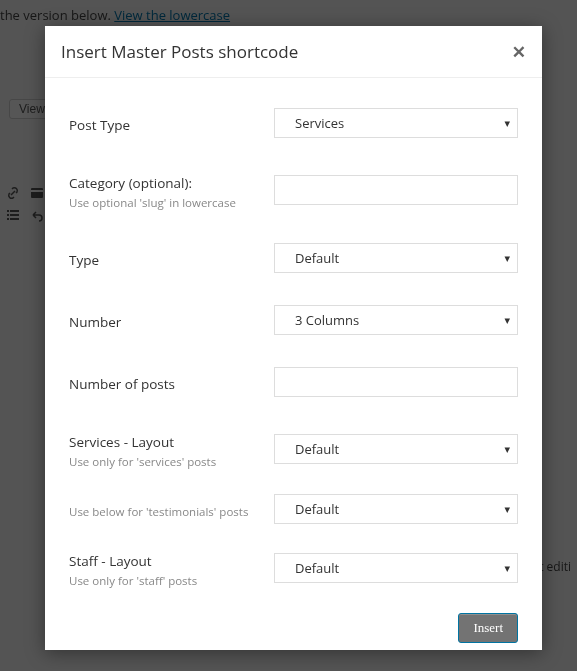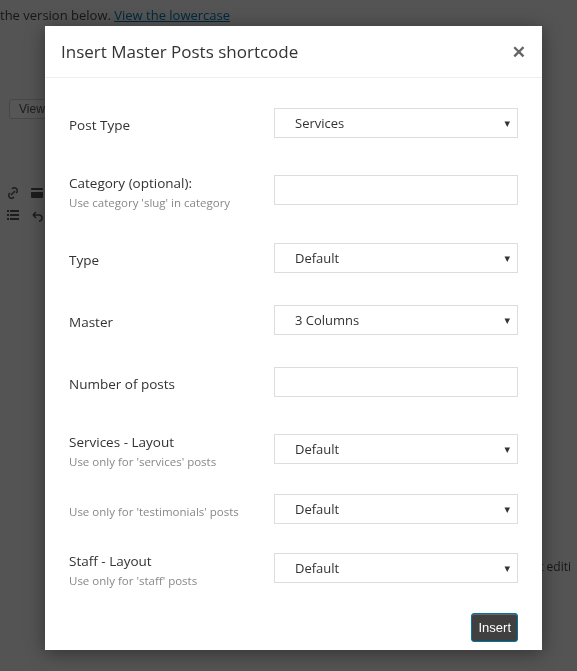--- a/index.html
+++ b/index.html
@@ -146,28 +146,29 @@
   font-size: 11px;
   color: #333;
   pointer-events: none;
 }
 .actions {
   display: flex;
   justify-content: flex-end;
   margin-top: 6px;
 }
 .btn-insert {
-  background: #404040;
+  background: #737373;
   border: 1px solid #0074a2;
   color: #fff;
   font-size: 13px;
-  padding: 6px 6px;
+  padding: 6px 14px;
   border-radius: 3px;
   cursor: pointer;
   box-shadow: inset 0 1px 0 rgba(255,255,255,0.2);
+  font-family: Liberation Serif, serif;
 }
 </style>
 </head>
 <body>
 
 <div class="bg">
   <div class="bg-msg">
     <span>the version below. </span><a href="#">View the lowercase</a>
   </div>
   <button class="bg-btn">View P</button>
@@ -220,37 +221,37 @@
           <div class="lbl">Post Type</div>
         </div>
       <div class="ctrl-col">
           <div class="sel-wrap"><select class="sel"><option>Services</option></select></div>
         </div>
     </div>
 
     <div class="form-row">
       <div class="lbl-col">
         <div class="lbl">Category (optional):</div>
-        <div class="hint">Use category 'slug' in category</div>
+        <div class="hint">Use optional 'slug' in lowercase</div>
       </div>
       <div class="ctrl-col"><input type="text" class="txt" value="" style=""></div>
     </div>
 
     <div class="form-row">
       <div class="lbl-col">
           <div class="lbl">Type</div>
         </div>
       <div class="ctrl-col">
           <div class="sel-wrap"><select class="sel"><option>Default</option></select></div>
         </div>
     </div>
 
     <div class="form-row">
       <div class="lbl-col">
-          <div class="lbl">Master</div>
+          <div class="lbl">Number</div>
         </div>
       <div class="ctrl-col">
           <div class="sel-wrap"><select class="sel"><option>3 Columns</option></select></div>
         </div>
     </div>
 
     <div class="form-row">
       <div class="lbl-col">
           <div class="lbl">Number of posts</div>
         </div>
@@ -262,21 +263,21 @@
         <div class="lbl">Services - Layout</div>
         <div class="hint">Use only for 'services' posts</div>
       </div>
       <div class="ctrl-col">
           <div class="sel-wrap"><select class="sel"><option>Default</option></select></div>
         </div>
     </div>
 
     <div class="form-row tight">
       <div class="lbl-col">
-        <div class="hint">Use only for 'testimonials' posts</div>
+        <div class="hint">Use below for 'testimonials' posts</div>
       </div>
       <div class="ctrl-col">
           <div class="sel-wrap"><select class="sel"><option>Default</option></select></div>
         </div>
     </div>
 
     <div class="form-row tight">
       <div class="lbl-col">
         <div class="lbl">Staff - Layout</div>
         <div class="hint">Use only for 'staff' posts</div>

